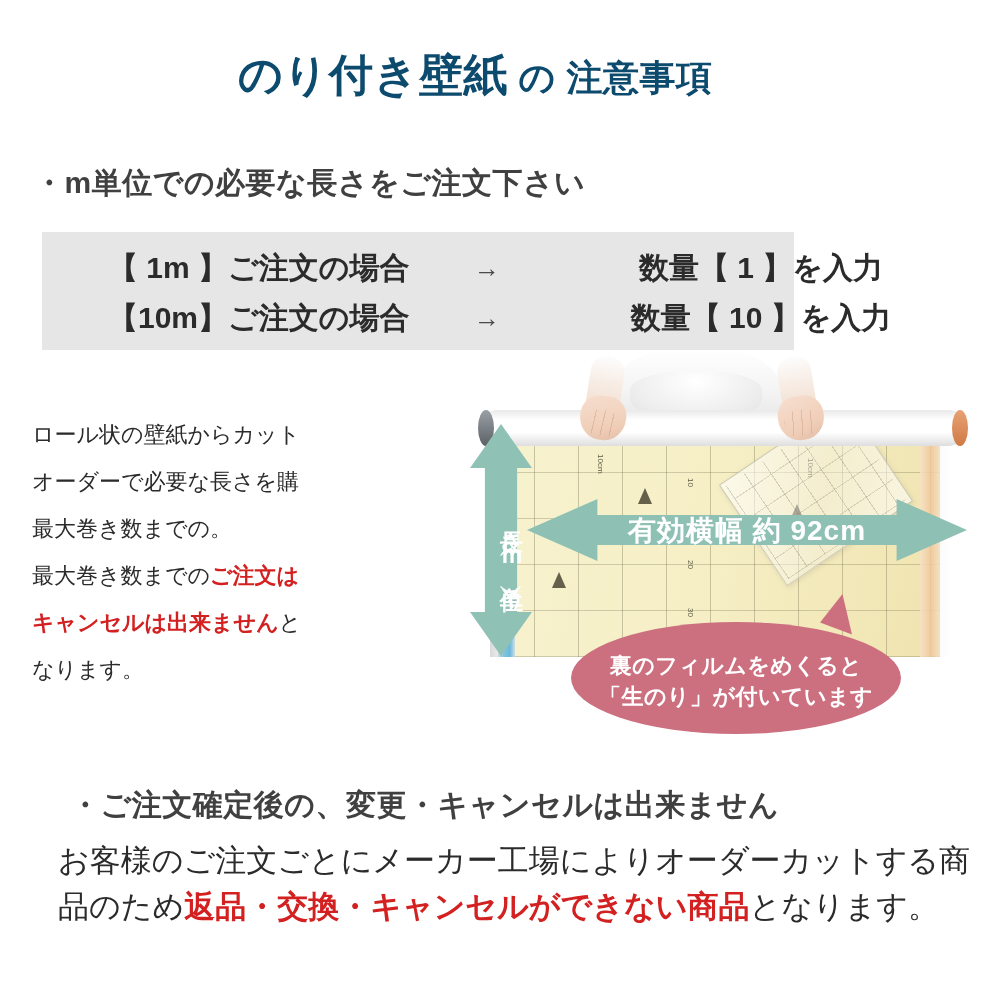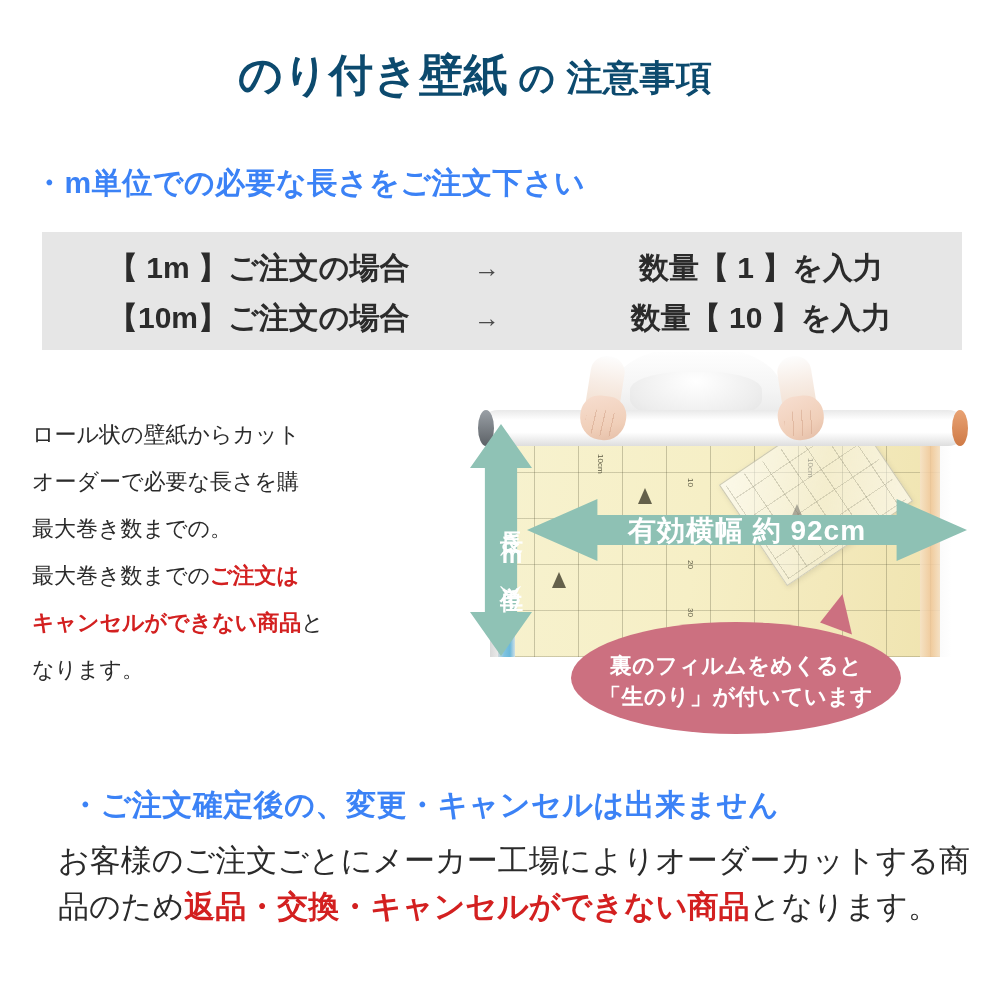--- a/index.html
+++ b/index.html
@@ -31,33 +31,33 @@
   .title .sub {
     font-size: 36px;
     font-weight: bold;
   }
 
   
   .bullet-head {
     position: absolute;
     font-size: 30px;
     font-weight: bold;
-    color: #3b82f6;
+    color: #404040;
     white-space: nowrap;
     letter-spacing: 0.5px;
   }
   #head-m   { left: 34px; top: 163px; }
   #head-cxl { left: 34px; top: 785px; margin-left: 36px; }
 
   
   .gray-box {
     position: absolute;
     left: 42px;
     top: 232px;
-    width: 920px;
+    width: 752px;
     height: 118px;
     background: #e6e6e6;
   }
   .gray-row {
     position: absolute;
     left: 0;
     width: 920px;
     height: 48px;
     display: flex;
     align-items: center;
@@ -344,21 +344,21 @@
     <span class="gr-arrow">→</span>
     <span class="gr-right">数量【 10 】を入力</span>
   </div>
 </div>
 
 <div class="desc">
   <span>ロール状の壁紙からカット</span><br>
   <span>オーダーで必要な長さを購</span><br>
   <span>最大巻き数までの。</span><br>
   <span>最大巻き数までの</span><span class="em">ご注文は</span><br>
-  <span class="em">キャンセルができない商品</span><span>と</span><br>
+  <span class="em">キャンセルは出来ません</span><span>と</span><br>
   <span>なります。</span>
 </div>
 
 <div class="photo">
   <div class="torso"></div>
   <div class="arm arm-l"></div>
   <div class="arm arm-r"></div>
   <div class="hand hand-l"></div>
   <div class="hand hand-r"></div>
 

